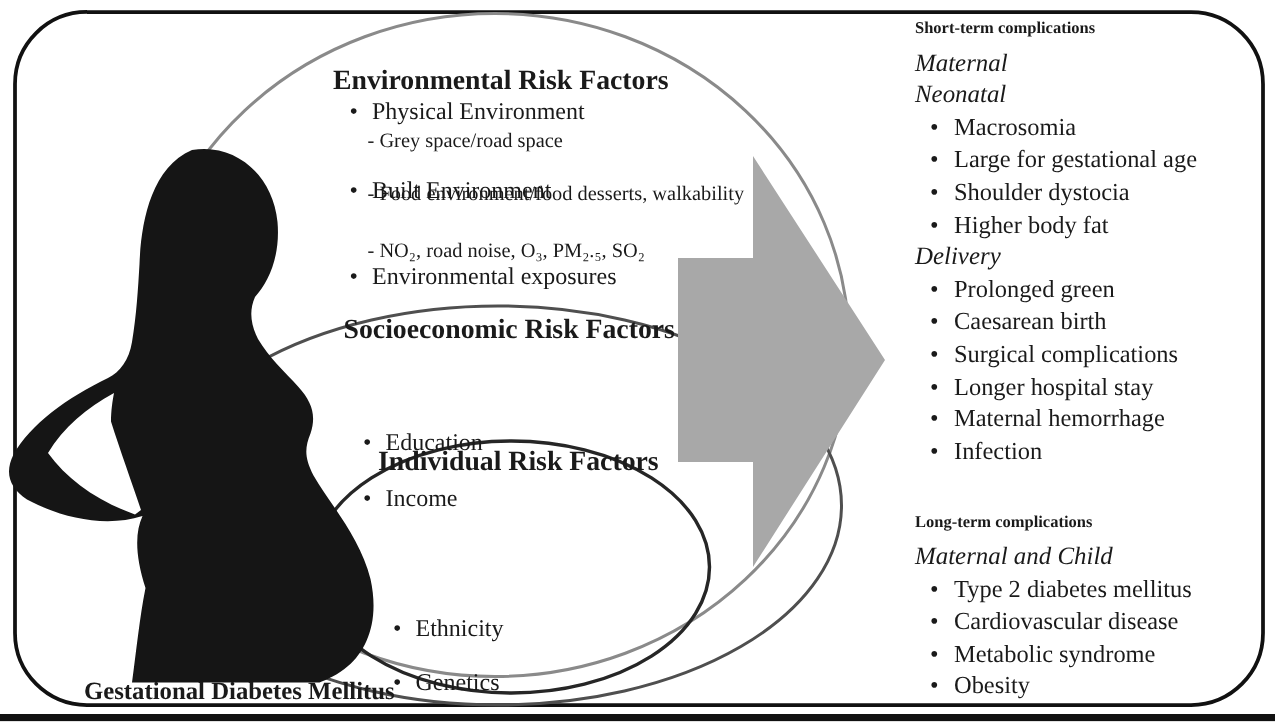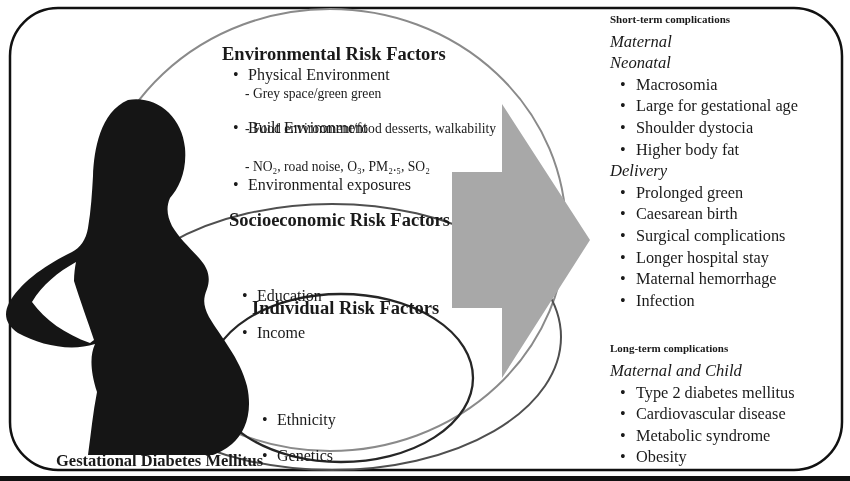--- a/index.html
+++ b/index.html
@@ -48,21 +48,21 @@
              C91,210 92,193 93,176 C94,150 100,112 128,100 Z" fill="#151515"></path>
 
     <path d="M76,262 C58,272 42,285 32,302 C45,320 65,334 90,343 L94,340
              C88,322 80,300 74,281 C74,274 75,267 76,262 Z" fill="#ffffff"></path>
 
     <polygon points="452,172 502,172 502,104 590,240 502,378 502,308 452,308" fill="#a8a8a8"></polygon>
   </svg>
 
   <div class="abs sec-title" style="left:222px;top:44px;">Environmental Risk Factors</div>
   <div class="abs li" style="left:233px;top:66px;">Physical Environment</div>
-  <div class="abs sub" style="left:245px;top:86px;">- Grey space/green green</div>
+  <div class="abs sub" style="left:245px;top:86px;">- Grey space/road space</div>
   <div class="abs li" style="left:233px;top:101px;">Built Environment</div>
   <div class="abs sub" style="left:245px;top:121px;">- Food environment/food desserts, walkability</div>
   <div class="abs li" style="left:233px;top:140px;">Environmental exposures</div>
   <div class="abs sec-title" style="left:229px;top:210px;">Socioeconomic Risk Factors</div>
 
   <div class="abs sub" style="left:245px;top:159px;">- NO₂, road noise, O₃, PM₂.₅, SO₂</div>
   <div class="abs li" style="left:242px;top:233px;">Education</div>
   <div class="abs li" style="left:242px;top:252px;">Income</div>
 
   <div class="abs sec-title" style="left:252px;top:298px;">Individual Risk Factors</div>

